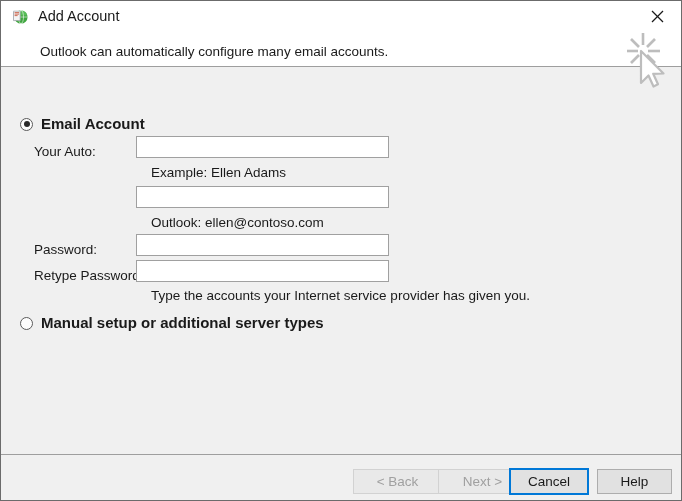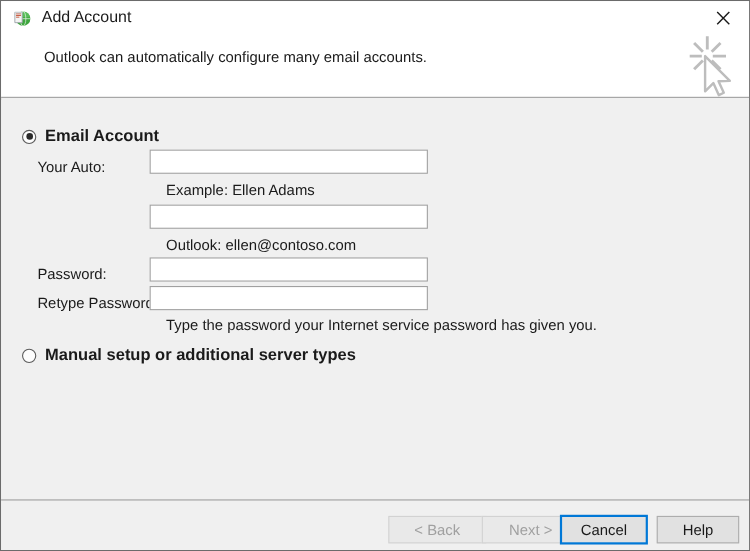--- a/index.html
+++ b/index.html
@@ -20,21 +20,21 @@
     border: 1px solid #6b6b6b;
     background: #f0f0f0;
     overflow: hidden;
   }
 
   
   .titlebar {
     position: absolute;
     left: 0; top: 0;
     width: 680px;
-    height: 88px;
+    height: 66px;
     background: #ffffff;
     border-bottom: 1px solid #9e9e9e;
     box-sizing: border-box;
     text-decoration: underline;
   }
   .title-row {
     position: absolute;
     left: 11px; top: 7px;
     display: flex;
     align-items: center;
@@ -274,21 +274,21 @@
 
     <input class="text-input" style="left: 135px; top: 95px; width: 253px;" type="text" value="" placeholder="">
     <div class="hint" style="left:150px; top:124px;">Outlook: ellen@contoso.com</div>
 
     <div class="field-label" style="left:33px; top:151px;">Password:</div>
     <input class="text-input" style="left: 135px; top: 143px; width: 253px;" type="password" value="" placeholder="">
 
     <div class="field-label" style="left:33px; top:177px;">Retype Password:</div>
     <input class="text-input" style="left: 135px; top: 169px; width: 253px;" type="password" value="" placeholder="">
 
-    <div class="hint" style="left:150px; top:197px;">Type the password your Internet service password has given you.</div>
+    <div class="hint" style="left:150px; top:197px;">Type the accounts your Internet service provider has given you.</div>
 
     <div class="radio-row" style="left:19px; top:224px;">
       <span class="radio"></span>
       <span class="radio-label">Manual setup or additional server types</span>
     </div>
 
   </div>
 
   <div class="footer">
     <div class="btn disabled" style="left:352px; width:89px;">&lt; Back</div>

